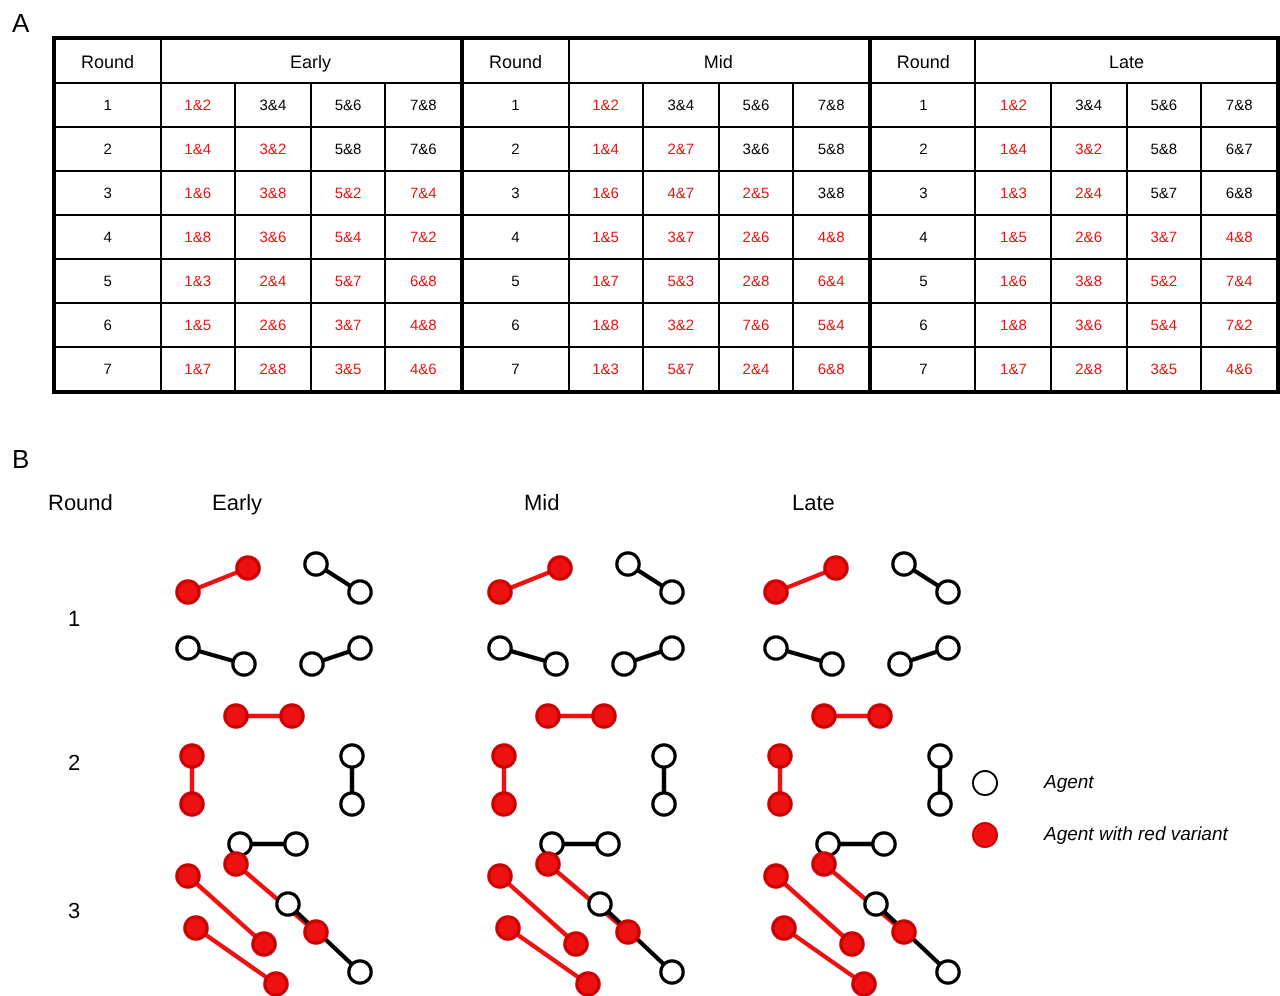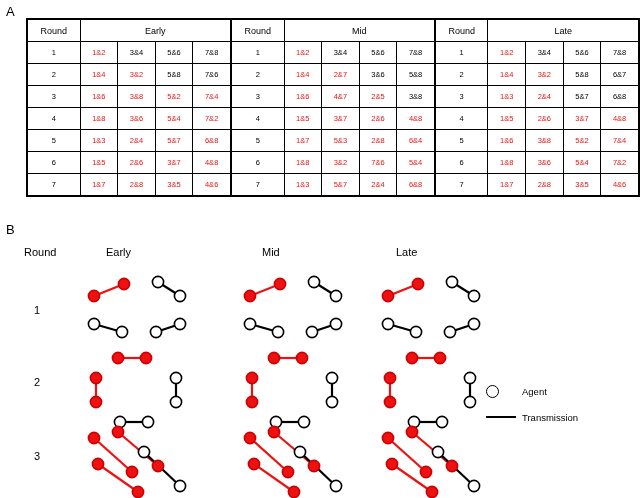--- a/index.html
+++ b/index.html
@@ -70,21 +70,21 @@
     position:absolute;
     left:486px;top:146px;
     font-size:9.5px;
   }
   .leg-row{
     display:flex;
     align-items:center;
     height:26px;
   }
   .leg-glyph{width:34px;display:flex;align-items:center;justify-content:flex-start;}
-  .leg-text{padding-left:2px;}
+  .leg-text{padding-left:2px;font-style:italic;}
   .circle-open{
     width:11px;height:11px;border-radius:50%;
     border:1.4px solid #000;background:#fff;
     display:inline-block;
   }
   .circle-red{
     width:11px;height:11px;border-radius:50%;
     border:1.4px solid #cc0000;background:#ee1111;
     display:inline-block;
   }
@@ -354,18 +354,18 @@
 
   <div id="legend">
     <div class="leg-row">
       <span class="leg-glyph">
           <span class="circle-open"></span>
         </span>
       <span class="leg-text">Agent</span>
     </div>
     <div class="leg-row">
       <span class="leg-glyph">
-          <span class="line-black"></span>
+          <span class="circle-red"></span>
         </span>
-      <span class="leg-text">Transmission</span>
+      <span class="leg-text">Agent with red variant</span>
     </div>
   </div>
 </div>
 
 </body></html>

